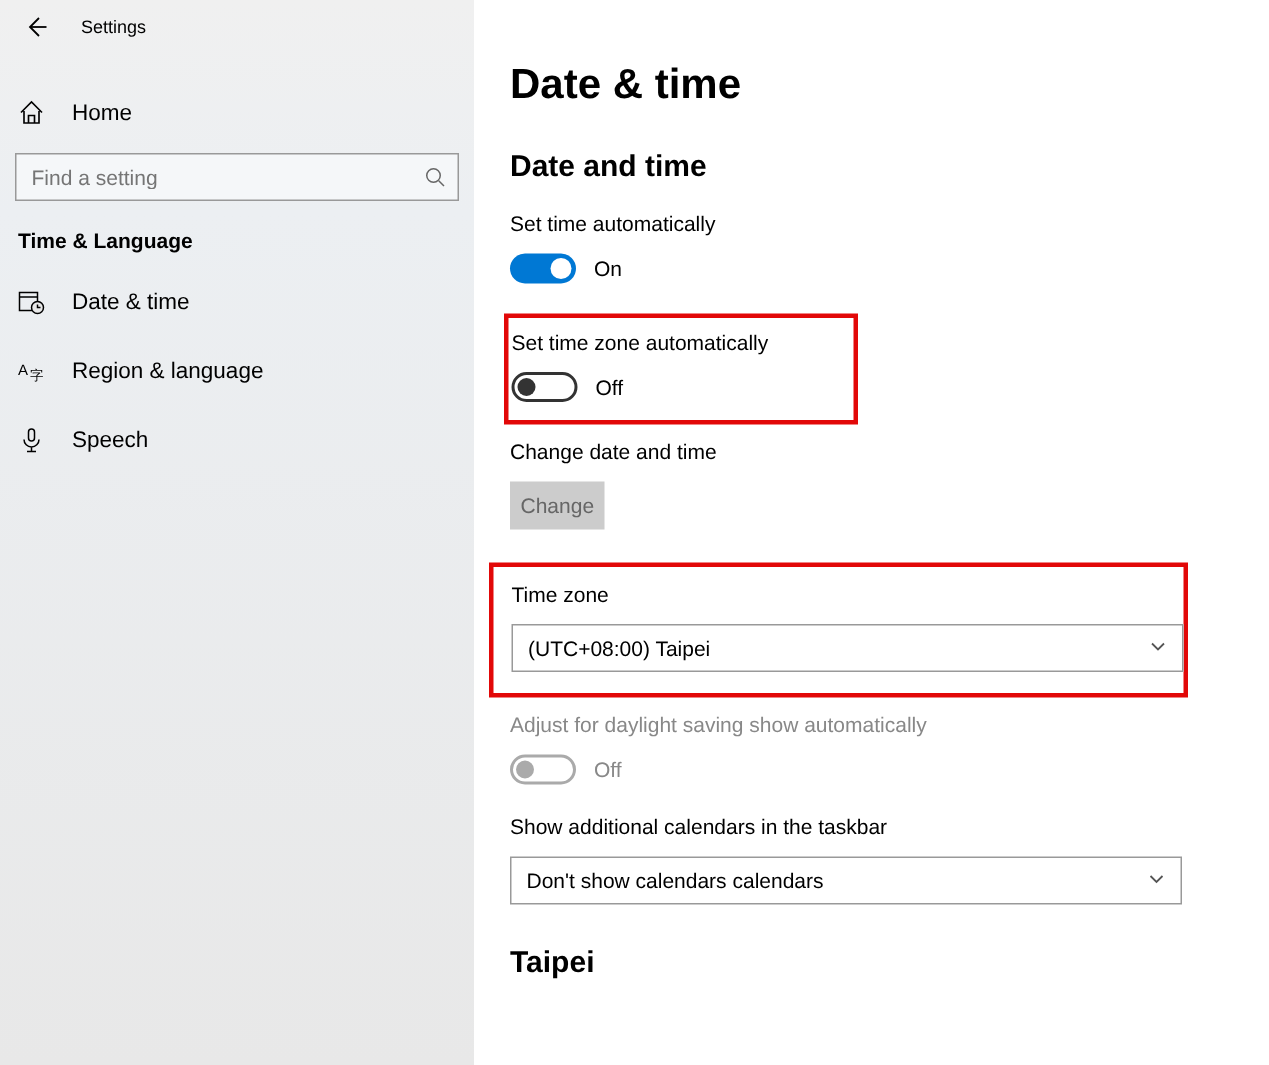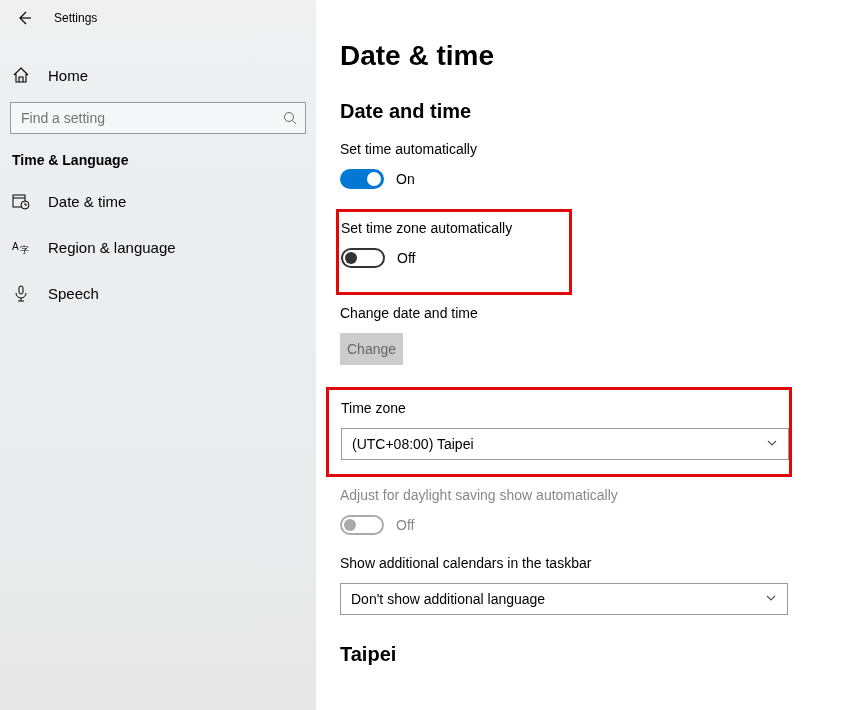--- a/index.html
+++ b/index.html
@@ -43,21 +43,21 @@
 .toggle.off.disabled { border-color: #aaa; cursor: default; }
 .toggle.off.disabled::after { background: #aaa; }
 .toggle-state { font-size: 14px; color: #000; }
 .toggle-state.disabled { color: #888; }
 
 .change-btn { padding: 8px 7px; background: #cccccc; border: none; font-size: 14px; color: #666; cursor: default; margin-bottom: 22px; display: inline-block; }
 
 .dropdown { width: 448px; height: 32px; border: 1px solid #999; background: #fff; display: flex; align-items: center; justify-content: space-between; padding: 0 10px; cursor: pointer; margin-bottom: 20px; font-size: 14px; }
 .dropdown .chev { color: #555; }
 
-.hl-box { border: 3px solid #e20808; padding: 8px 10px 16px 2px; margin-left: -4px; margin-bottom: 4px; display: inline-block; }
+.hl-box { border: 3px solid #e20808; padding: 8px 10px 4px 2px; margin-left: -4px; margin-bottom: 4px; display: inline-block; }
 .hl-box.tz { width: 466px; padding: 10px 24px 14px 12px; margin-left: -14px; margin-bottom: 10px; }
 
 .formats-title { font-size: 20px; font-weight: 600; color: #000; margin-top: 28px; }
 </style>
 </head>
 <body>
 
 <div class="sidebar">
   <div class="sidebar-header">
     <div class="back-arrow">
@@ -159,21 +159,21 @@
   </div>
 
   <div class="field-label disabled">Adjust for daylight saving show automatically</div>
   <div class="toggle-row">
     <div class="toggle off disabled"></div>
     <span class="toggle-state disabled">Off</span>
   </div>
 
   <div class="field-label">Show additional calendars in the taskbar</div>
   <div class="dropdown">
-    <span>Don't show additional language</span>
+    <span>Don't show calendars calendars</span>
     <span class="chev">
       <svg width="12" height="12" viewBox="0 0 12 12">
           <path d="M2 4 L6 8 L10 4" stroke="#555" stroke-width="1.2" fill="none"></path>
         </svg>
     </span>
   </div>
 
   <h2 class="formats-title">Taipei</h2>
 </div>
 

